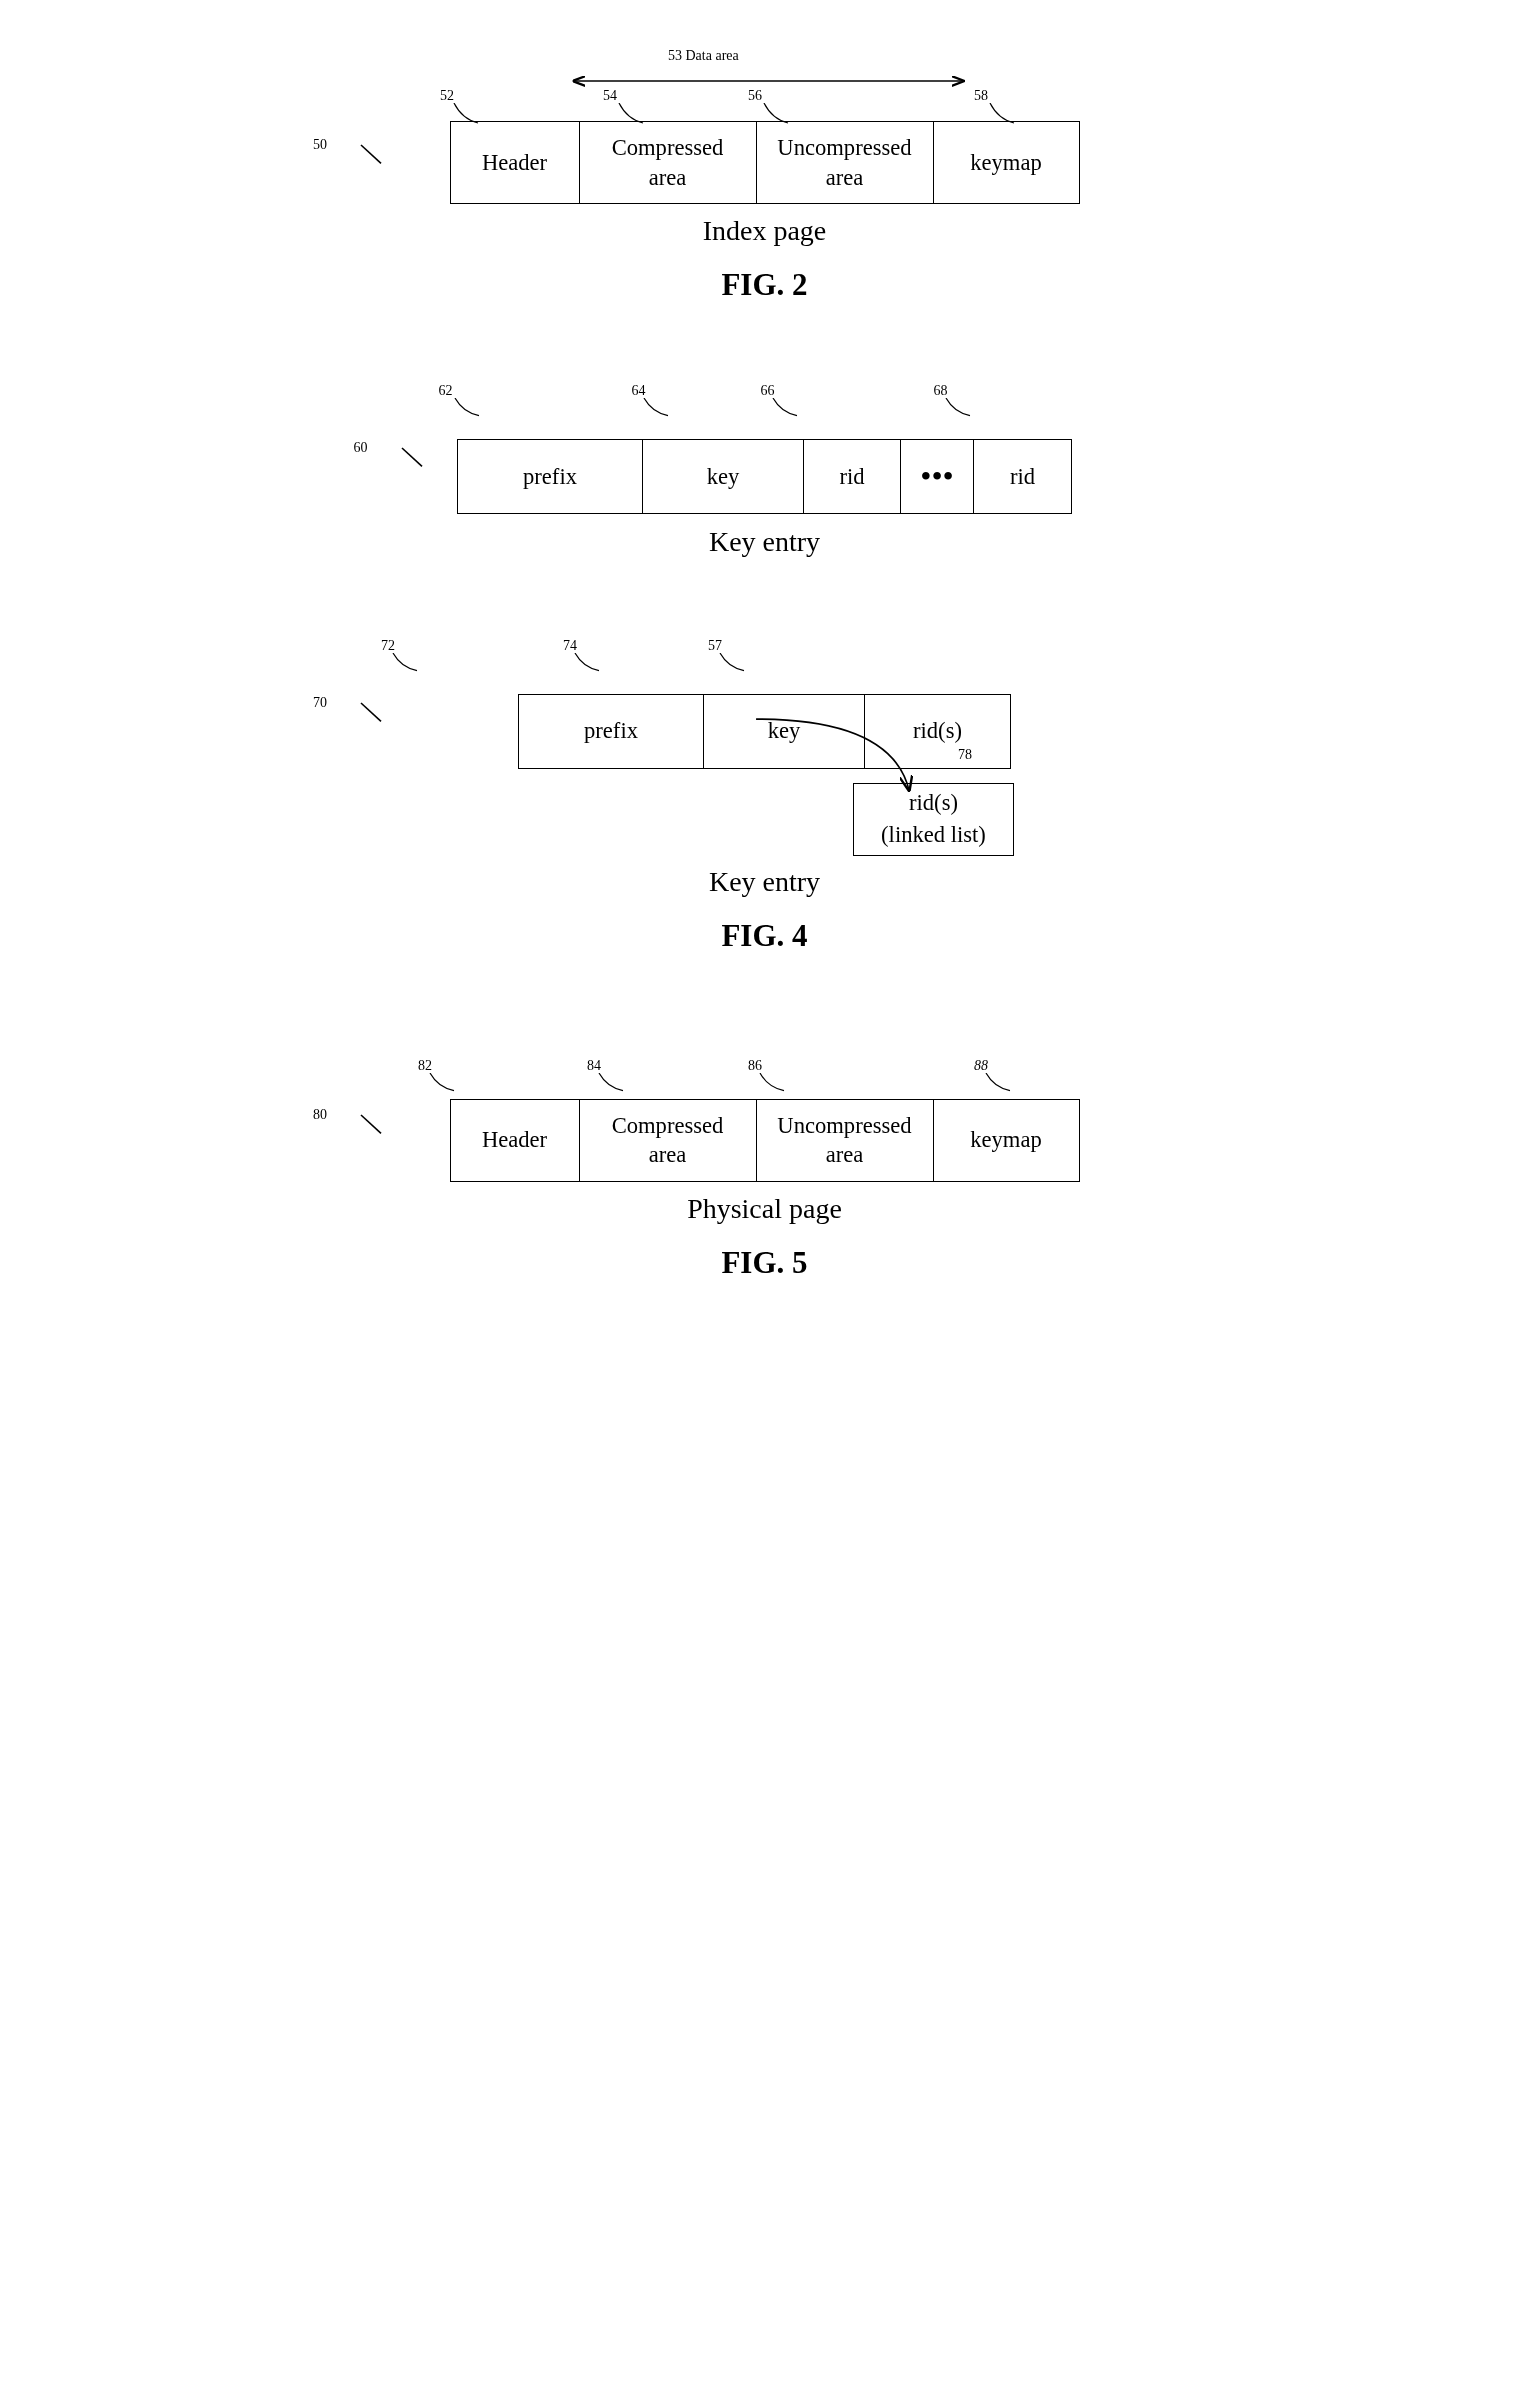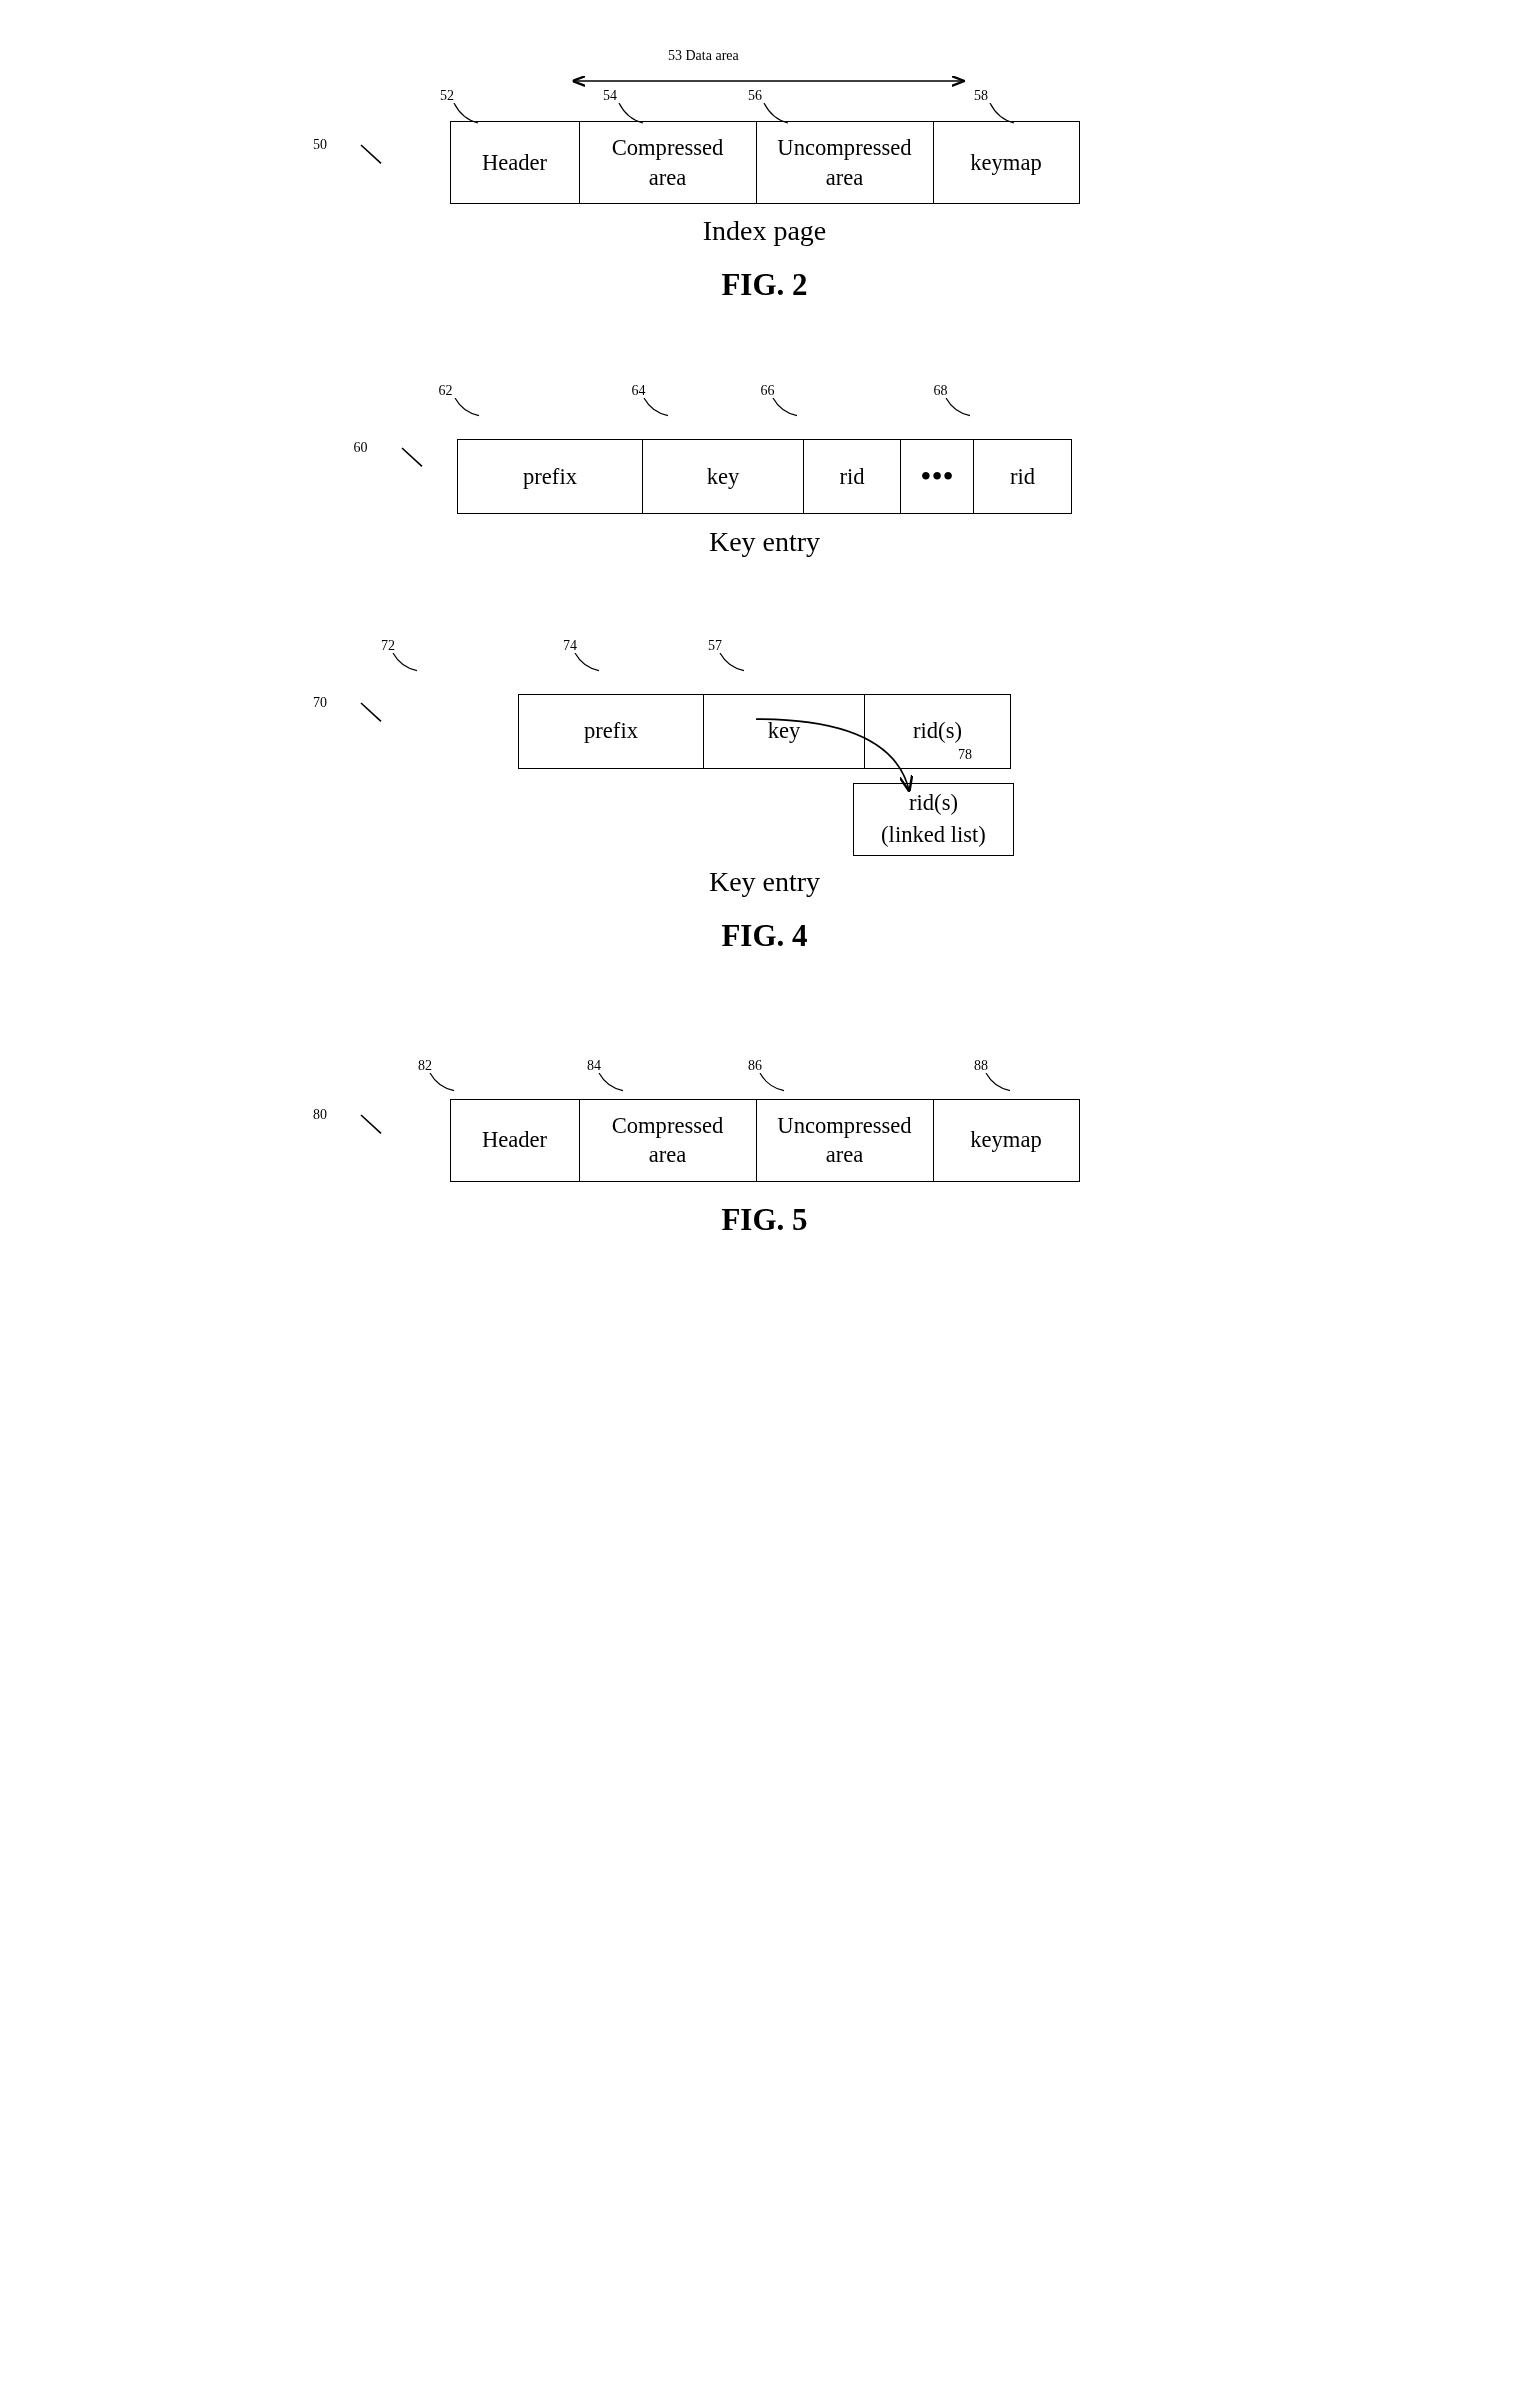--- a/index.html
+++ b/index.html
@@ -284,30 +284,31 @@
       <div class="ref-num" style="left:266px; top:40px;">84</div>
       <svg style="position:absolute;left:266px;top:55px;width:48px;height:24px;" viewBox="0 0 60 30" width="48" height="24">
         <path d="M15,0 Q25,18 45,22" fill="none" stroke="#000" stroke-width="1.5"></path>
       </svg>
 
       <div class="ref-num" style="left:427px; top:40px;">86</div>
       <svg style="position:absolute;left:427px;top:55px;width:48px;height:24px;" viewBox="0 0 60 30" width="48" height="24">
         <path d="M15,0 Q25,18 45,22" fill="none" stroke="#000" stroke-width="1.5"></path>
       </svg>
 
-      <div class="ref-num" style="left:653px; top:40px;">88</div>
+      <div class="ref-num" style="left:653px; top:40px;font-style:italic;">88</div>
       <svg style="position:absolute;left:653px;top:55px;width:48px;height:24px;" viewBox="0 0 60 30" width="48" height="24">
         <path d="M15,0 Q25,18 45,22" fill="none" stroke="#000" stroke-width="1.5"></path>
       </svg>
 
       <div class="box-row">
         <div class="box-cell" style="width:129px;height:81px;">Header</div>
         <div class="box-cell" style="width:177px;height:81px;">Compressed<br>area</div>
         <div class="box-cell" style="width:177px;height:81px;">Uncompressed<br>area</div>
         <div class="box-cell" style="width:145px;height:81px;">keymap</div>
       </div>
 
+      <div class="fig-caption">Physical page</div>
       <div class="fig-label">FIG. 5</div>
     </div>
   </div>
 
 </div>
 
 
 </body></html>

